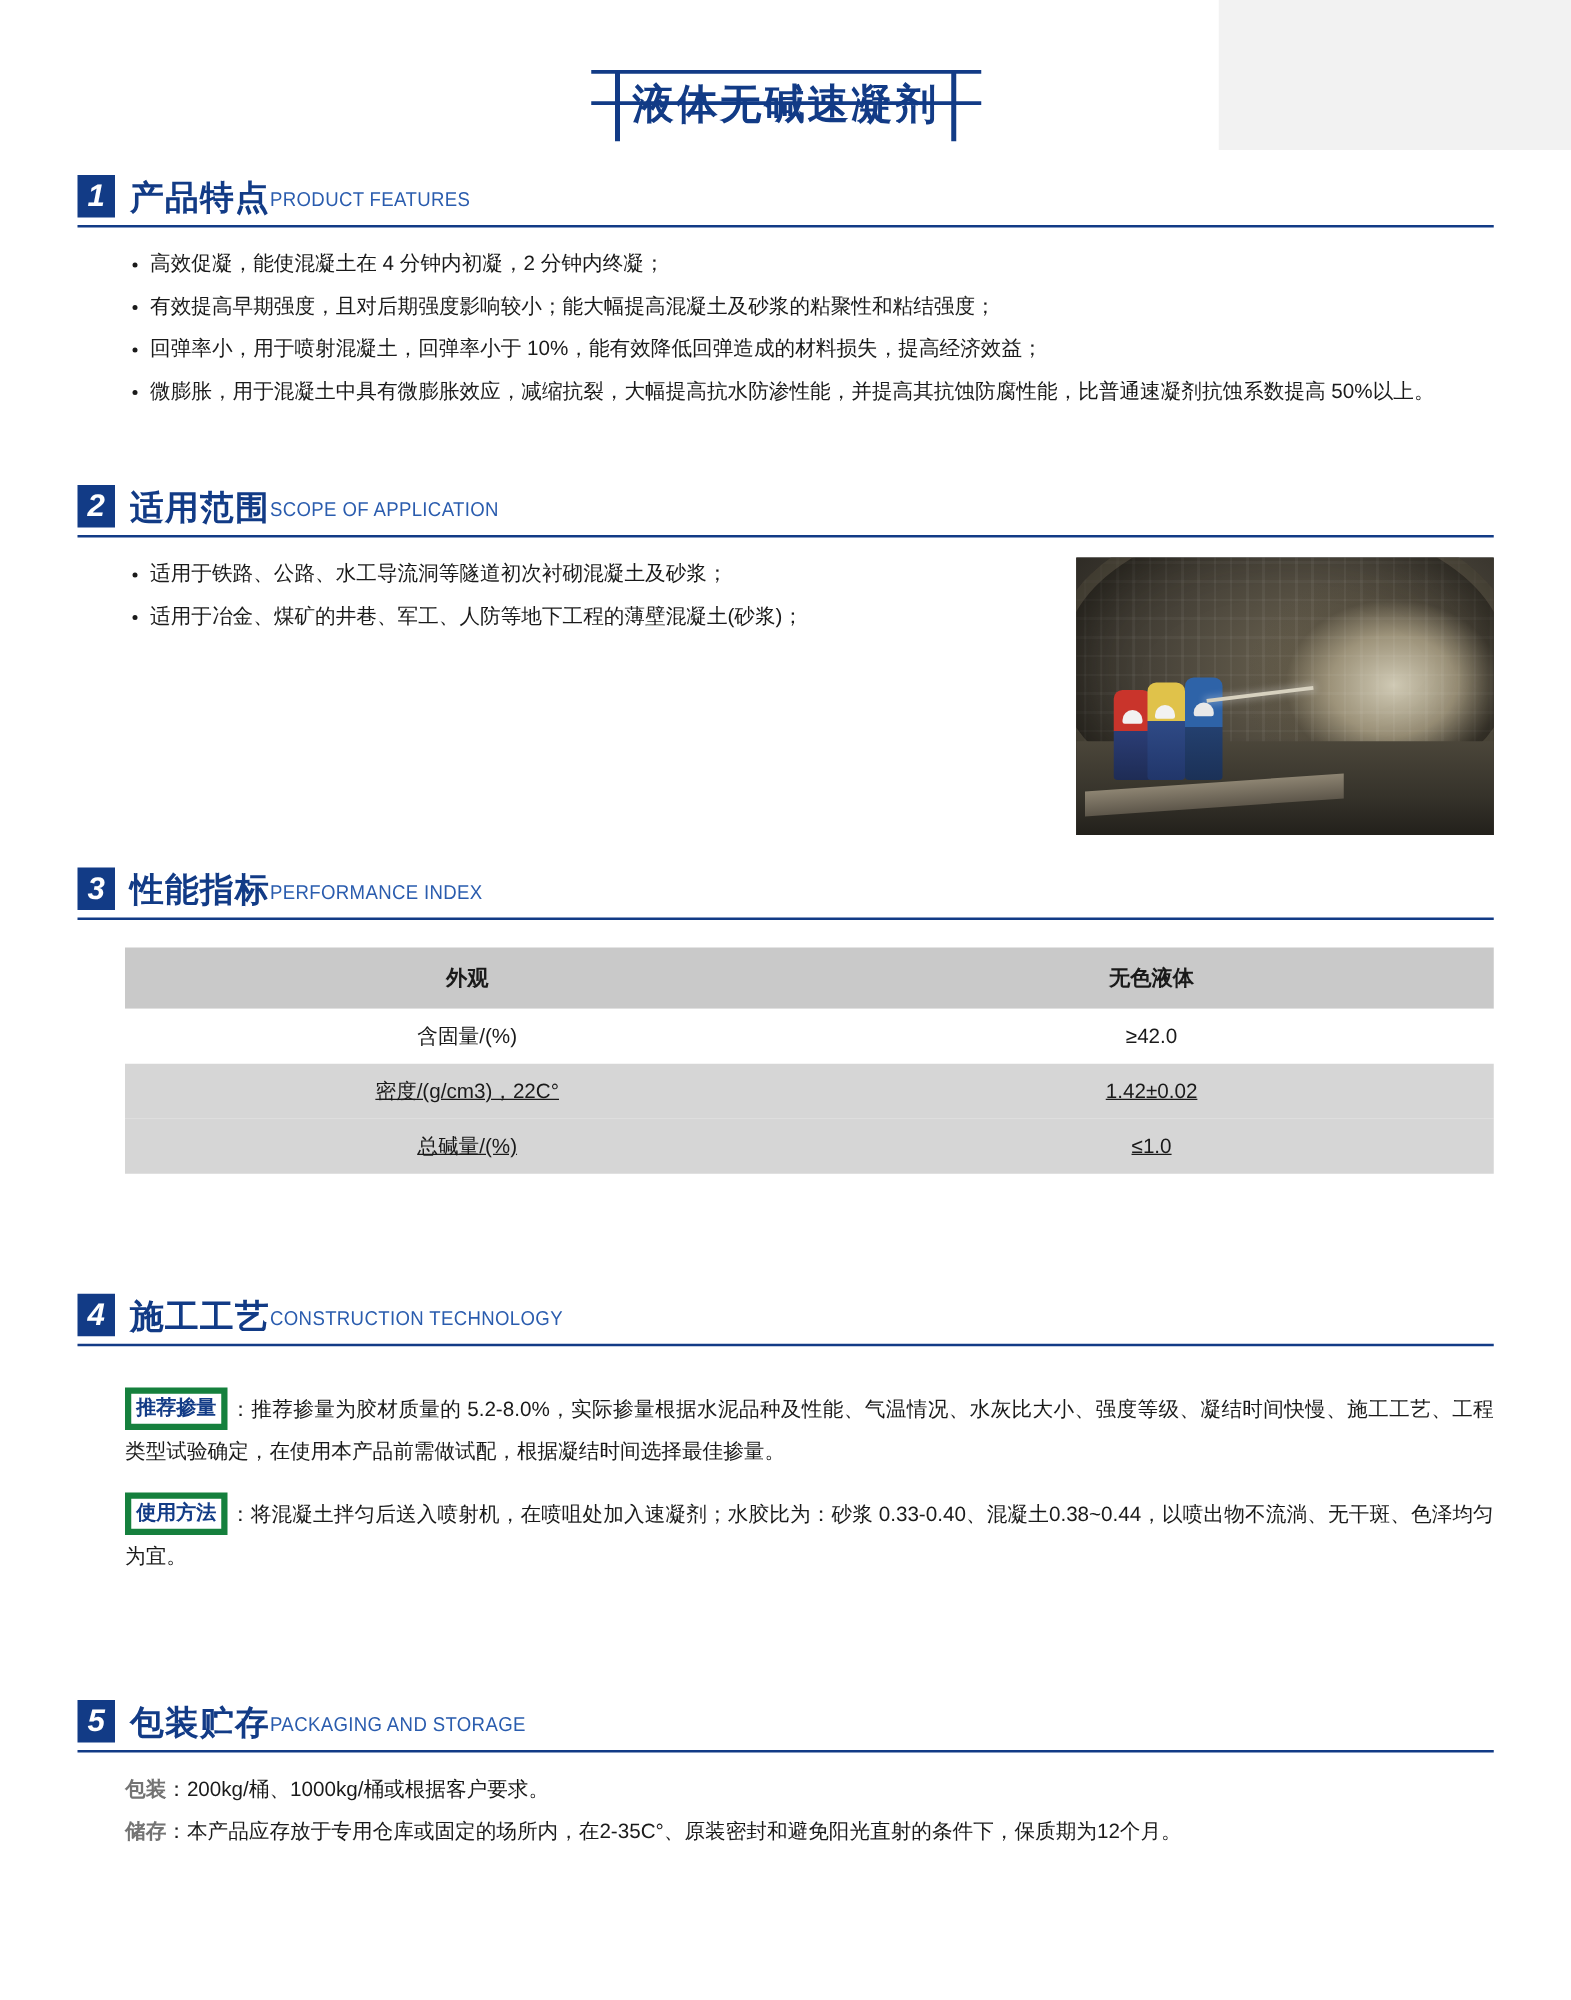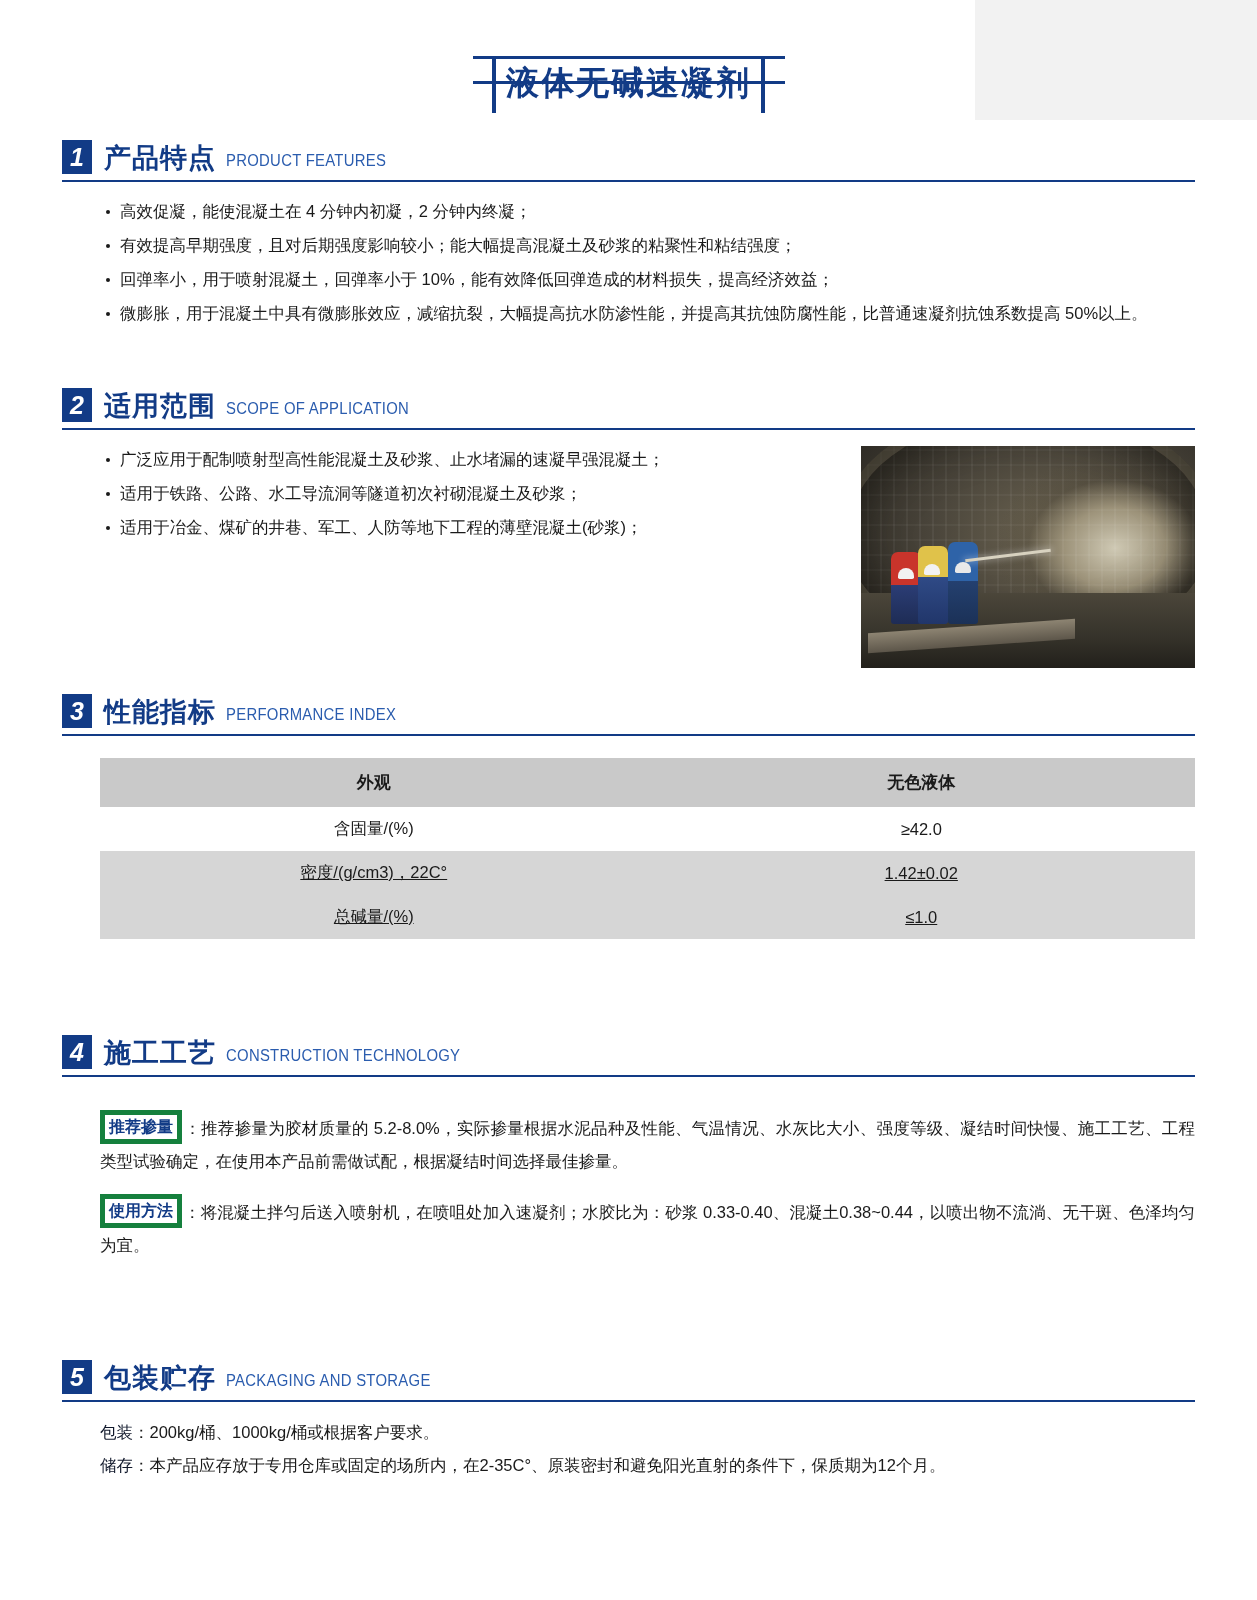--- a/index.html
+++ b/index.html
@@ -96,21 +96,20 @@
     text-align: center;
     flex: 0 0 auto;
     margin-right: 12px;
   }
   .sec-cn {
     font-size: 27px;
     font-weight: bold;
     color: #123b86;
     letter-spacing: 1px;
     line-height: 32px;
-    margin-right: 10px;
   }
   .sec-en {
     font-size: 16px;
     color: #2a5cae;
     letter-spacing: 0.3px;
     line-height: 26px;
     transform: scaleX(0.93);
     transform-origin: left bottom;
     white-space: nowrap;
   }
@@ -272,22 +271,22 @@
   
   .sec5-body {
     padding: 14px 62px 0 100px;
   }
   .kv {
     font-size: 16.5px;
     line-height: 33px;
     color: #1a1a1a;
   }
   .kv .k {
-    font-weight: normal;
-    color: #0f172a;
+    font-weight: bold;
+    color: #737373;
   }
 
   .spacer-lg { height: 56px; }
   .spacer-md { height: 40px; }
   .spacer-sm { height: 26px; }
 </style>
 </head>
 <body>
 
 <div class="page">
@@ -323,21 +322,20 @@
     <div class="sec-head">
       <div class="sec-num">2</div>
       <div class="sec-cn">适用范围</div>
       <div class="sec-en">SCOPE OF APPLICATION</div>
     </div>
     <div class="sec-rule"></div>
 
     <div class="sec2-body">
       <div class="sec2-list">
         <ul class="bullets">
-          <li>广泛应用于配制喷射型高性能混凝土及砂浆、止水堵漏的速凝早强混凝土；</li>
           <li>适用于铁路、公路、水工导流洞等隧道初次衬砌混凝土及砂浆；</li>
           <li>适用于冶金、煤矿的井巷、军工、人防等地下工程的薄壁混凝土(砂浆)；</li>
         </ul>
       </div>
       <div class="photo">
         <div class="tunnel"></div>
         <div class="arch"></div>
         <div class="floor"></div>
         <div class="plank"></div>
         <div class="worker w1"></div>

